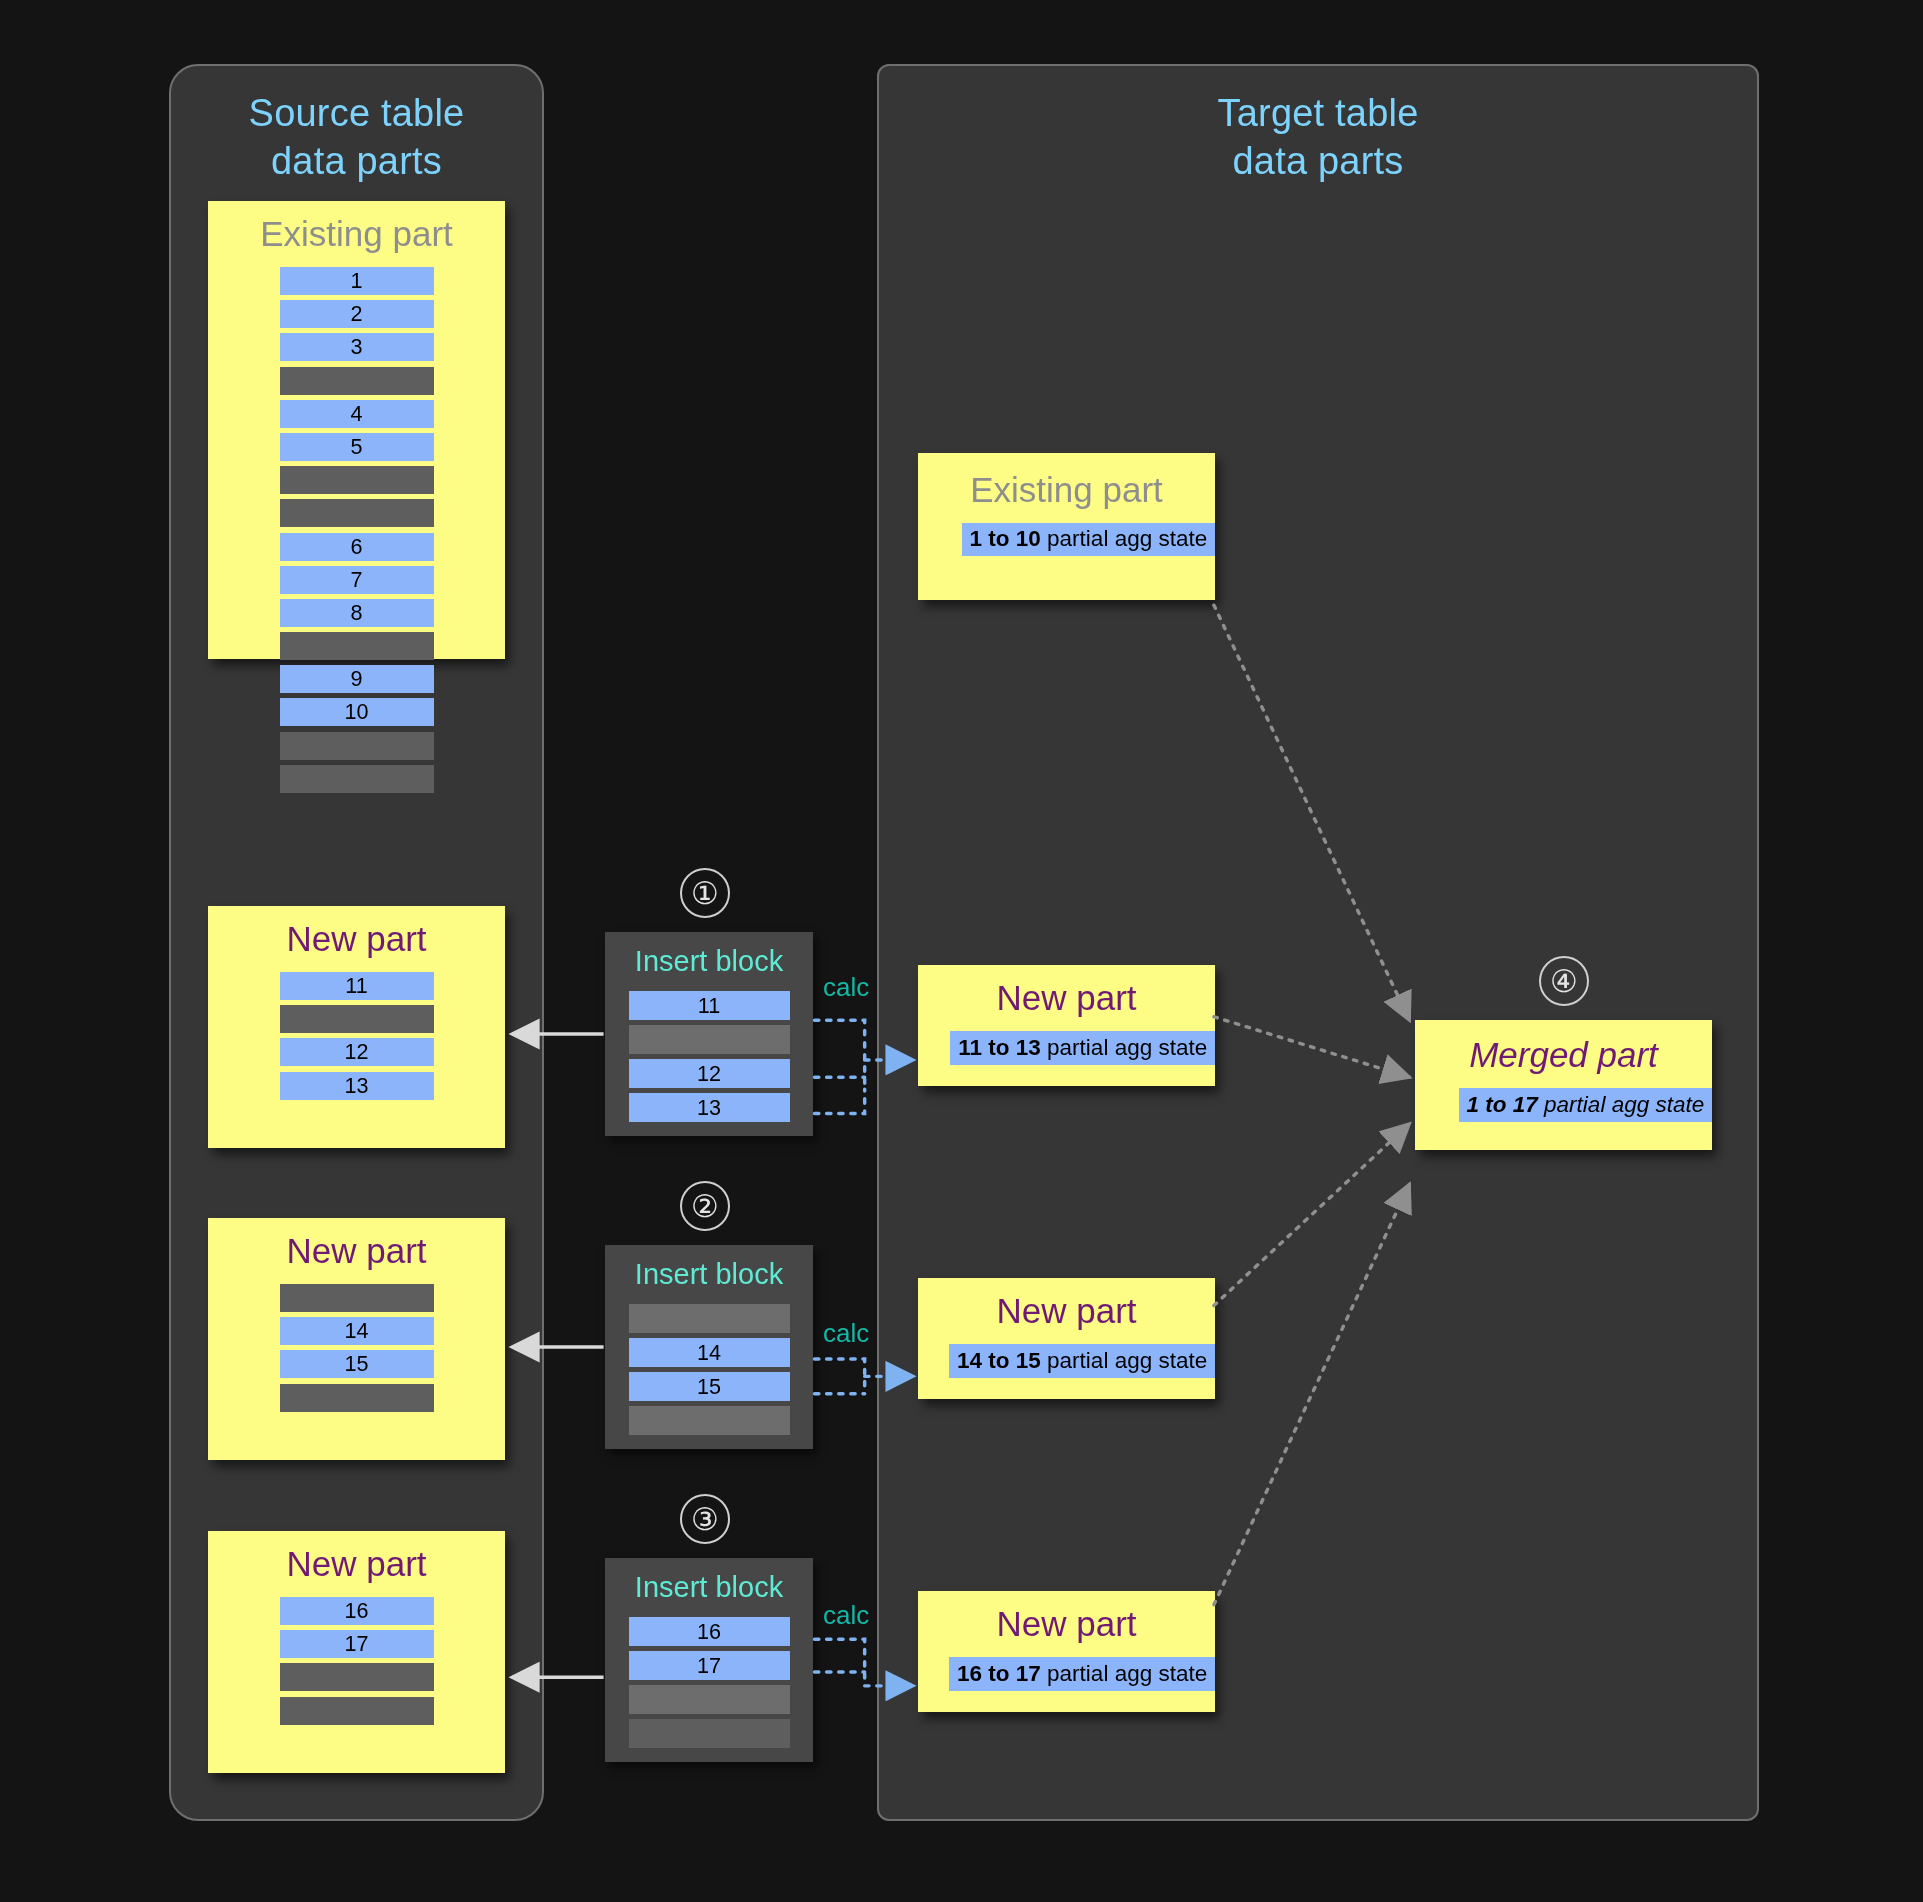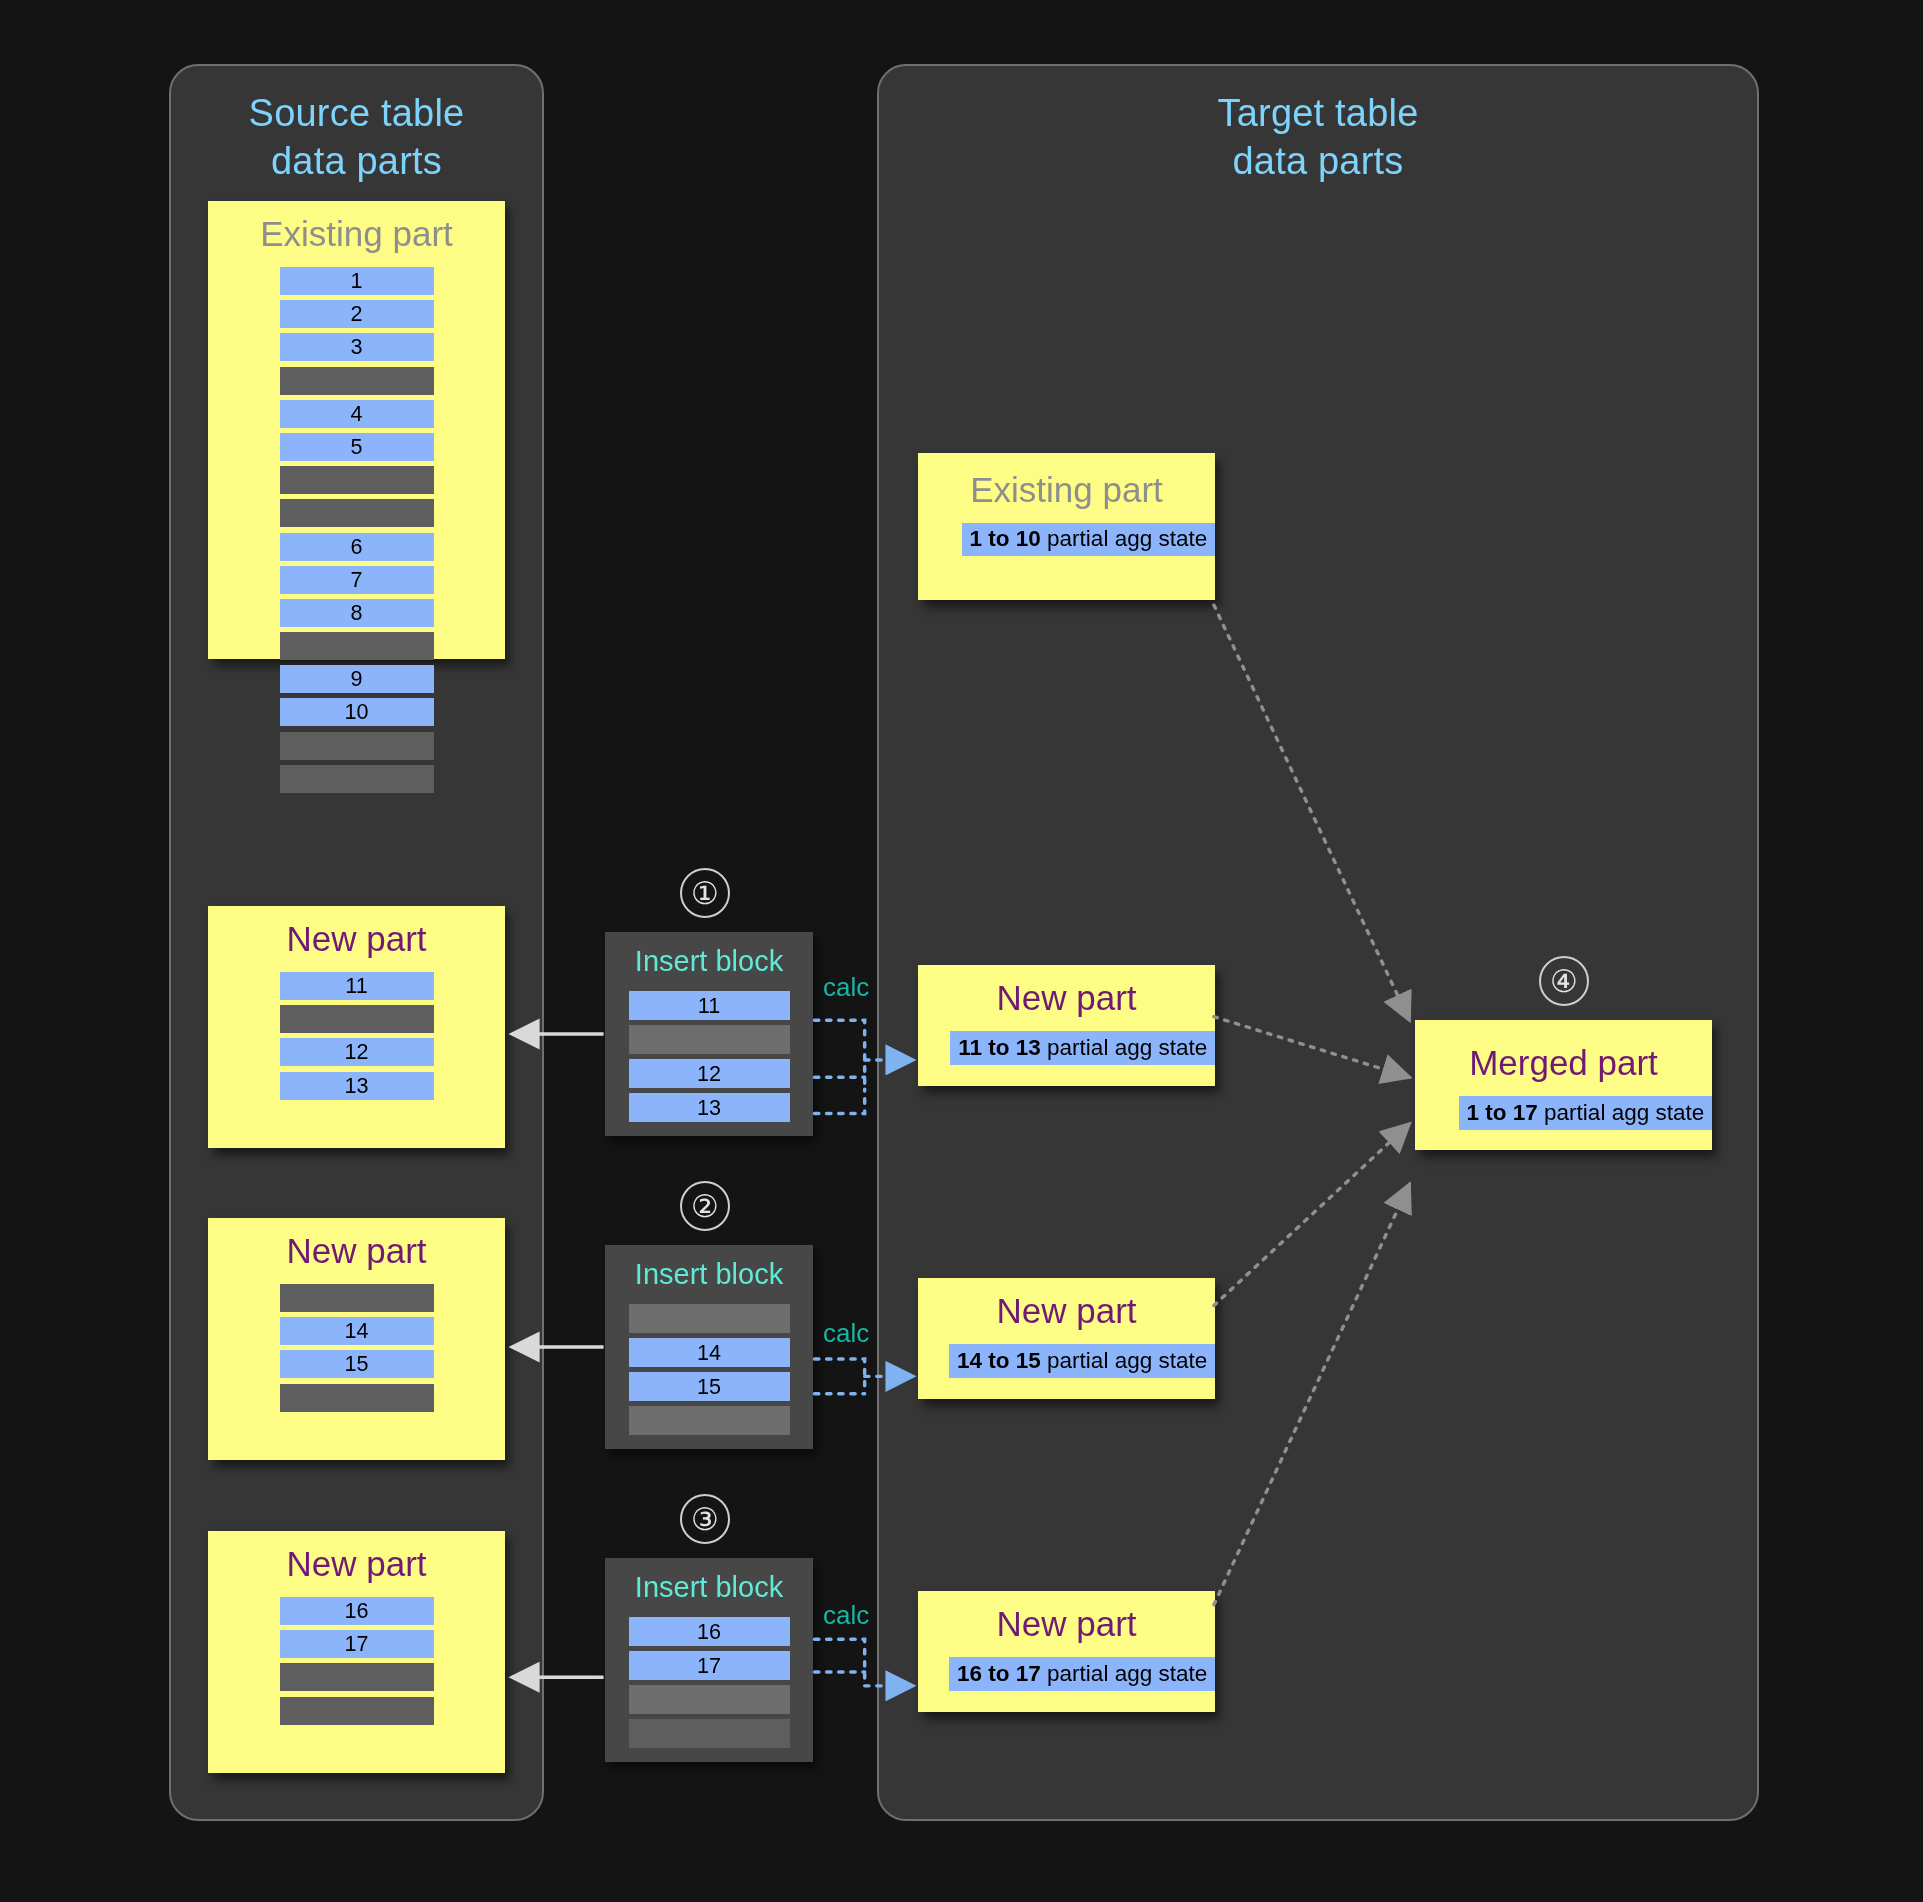--- a/index.html
+++ b/index.html
@@ -19,21 +19,21 @@
 
   
   .panel {
     position: absolute;
     background: #363636;
     border: 2.6px solid #6f6f6f;
     border-radius: 29px;
     box-sizing: border-box;
   }
   #panel-source { left: 169px;  top: 64px;  width: 375px;  height: 1757px; }
-  #panel-target { left: 877px; top: 64px;  width: 882px; height: 1757px; }
+  #panel-target { left: 877px; top: 64px;  width: 882px; height: 1757px; border-radius: 12px; }
 
   .panel-title {
     position: absolute;
     left: 0; right: 0;
     text-align: center;
     color: #7dd3fc;
     font-size: 38px;
     line-height: 1.25;
     white-space: pre-line;
     letter-spacing: 0.2px;
@@ -262,21 +262,21 @@
   </div>
 
   <div class="part" id="tgt-new3" style="left:918px; top:1591px; width:297px; height:121px; padding-top:12px;">
     <div class="part-title black">New part</div>
     <div class="chip-wrap">
       <span class="state-chip"><b>16 to 17</b><span> partial agg state</span></span>
     </div>
   </div>
 
   <div class="step" style="left:1539px; top:956px;">④</div>
-  <div class="part" id="tgt-merged" style="left:1415px; top:1020px; width:297px; height:130px; padding-top:22px;">
+  <div class="part" id="tgt-merged" style="left:1415px; top:1020px; width:297px; height:130px; padding-top:14px;font-style:italic;">
     <div class="part-title black">Merged part</div>
     <div class="chip-wrap">
       <span class="state-chip"><b>1 to 17</b><span> partial agg state</span></span>
     </div>
   </div>
 
   <svg id="overlay" viewBox="0 0 2224 2200">
     <defs>
       <marker id="wArrow" markerWidth="9" markerHeight="9" refX="8" refY="4.5" orient="auto">
         <path d="M9,4.5 L0,0 L0,9 Z" fill="#d9d9d9"></path>

